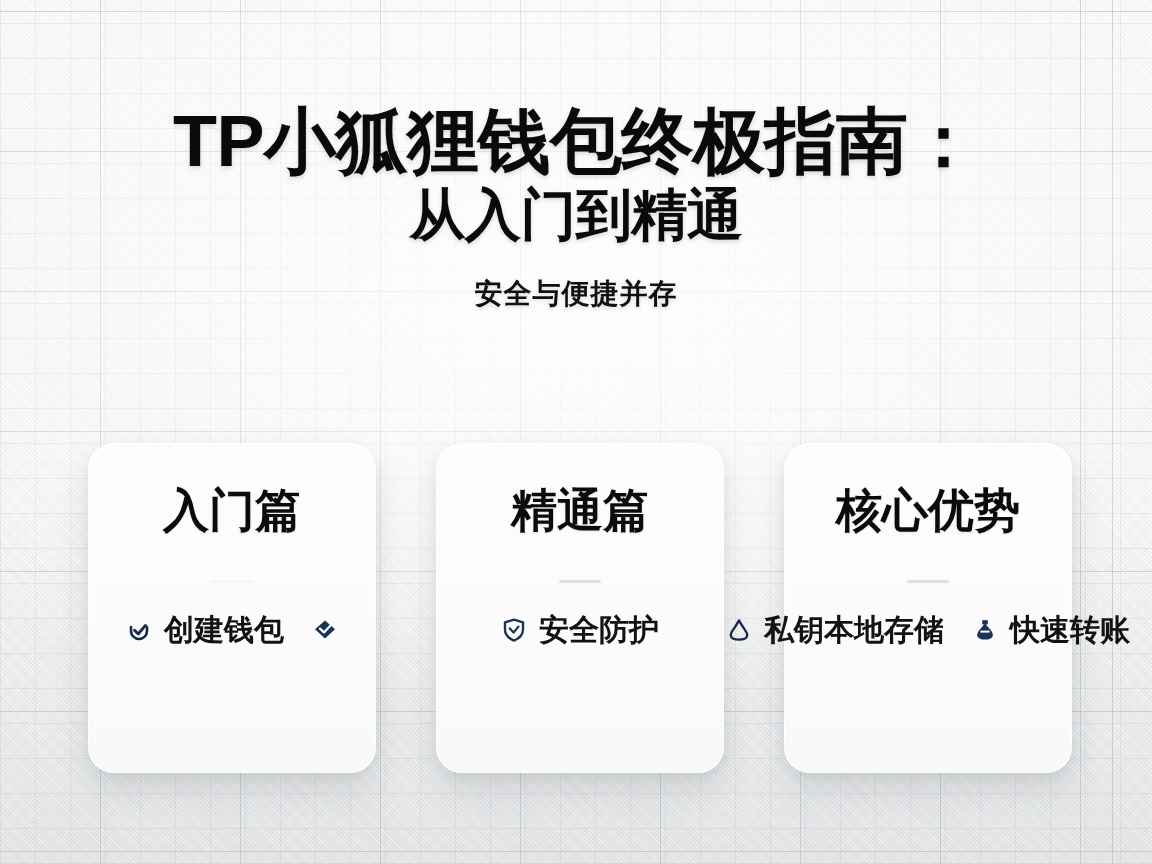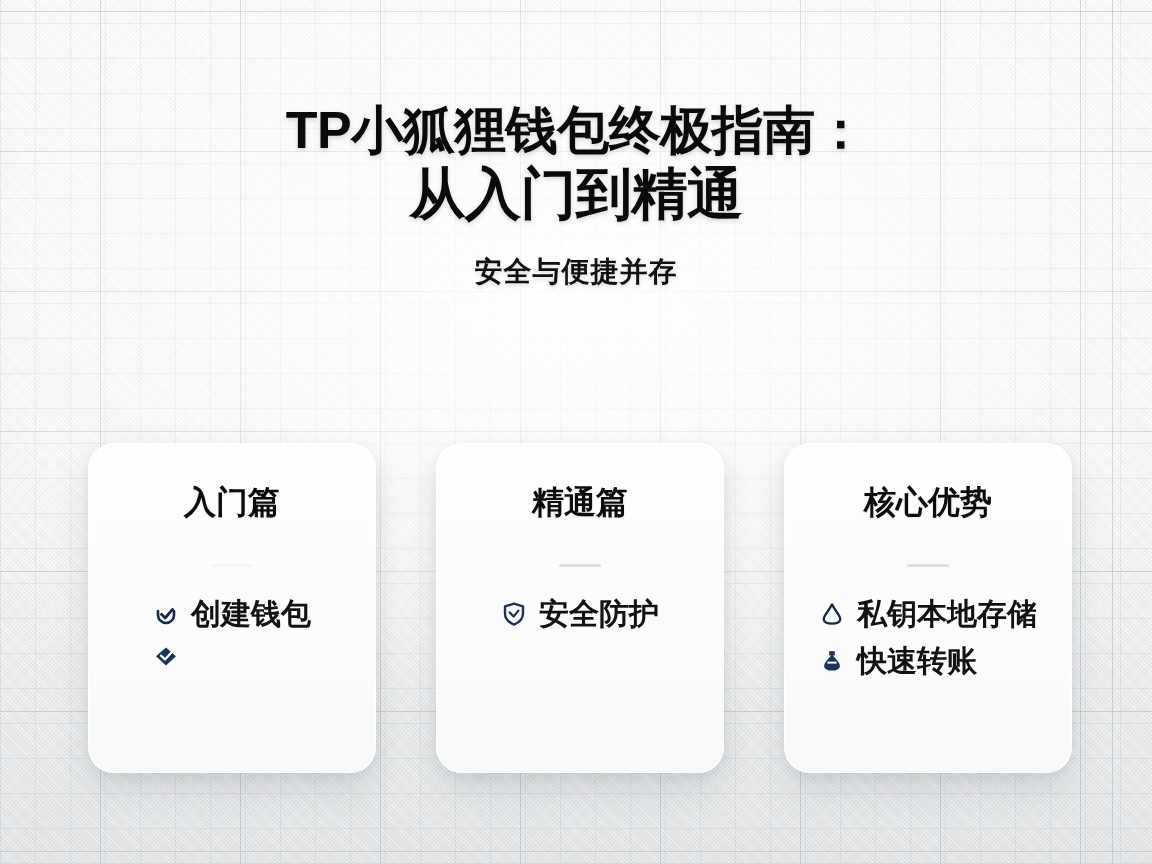--- a/index.html
+++ b/index.html
@@ -71,21 +71,21 @@
   }
   .title-line {
     display: block;
     font-family: "Liberation Sans", "DejaVu Sans", sans-serif;
     font-weight: 700;
     color: #0a0a0a;
     letter-spacing: -0.5px;
     line-height: 1.06;
     text-shadow: 0 2px 4px rgba(120,128,136,.30);
   }
-  .title-line.l1 { font-size: 52px; }
+  .title-line.l1 { font-size: 72px; }
   .title-line.l2 { font-size: 56px; margin-top: 6px; }
 
   .subtitle {
     display: block;
     margin-top: 30px;
     font-size: 28px;
     font-weight: 700;
     color: #101010;
     letter-spacing: 1px;
     text-shadow: 0 2px 4px rgba(125,133,141,.28);
@@ -112,21 +112,21 @@
       0 18px 34px rgba(120,130,142,.20),
       0 4px 10px rgba(120,130,142,.12),
       0 0 0 1px rgba(255,255,255,.75) inset;
     display: flex;
     flex-direction: column;
     align-items: center;
     padding-top: 42px;
     box-sizing: border-box;
   }
   .card-title {
-    font-size: 32px;
+    font-size: 46px;
     font-weight: 700;
     color: #0b0b0b;
     line-height: 1.1;
     letter-spacing: 0px;
     text-shadow: 0 1px 2px rgba(140,148,156,.22);
   }
   .card-divider {
     width: 42px;
     height: 3px;
     border-radius: 2px;
@@ -135,22 +135,22 @@
   }
   .card-divider.faint {
     background: #f4f5f6;
   }
   .card-list {
     list-style: none;
     margin: 0;
     padding: 0;
     margin-top: 30px;
     display: flex;
-    flex-direction: column;
-    gap: 12px;
+    flex-direction: row;
+    gap: 28px;
   }
   .card-list li {
     display: flex;
     align-items: center;
     gap: 12px;
   }
   .bullet-icon {
     width: 26px;
     height: 26px;
     flex: 0 0 26px;

